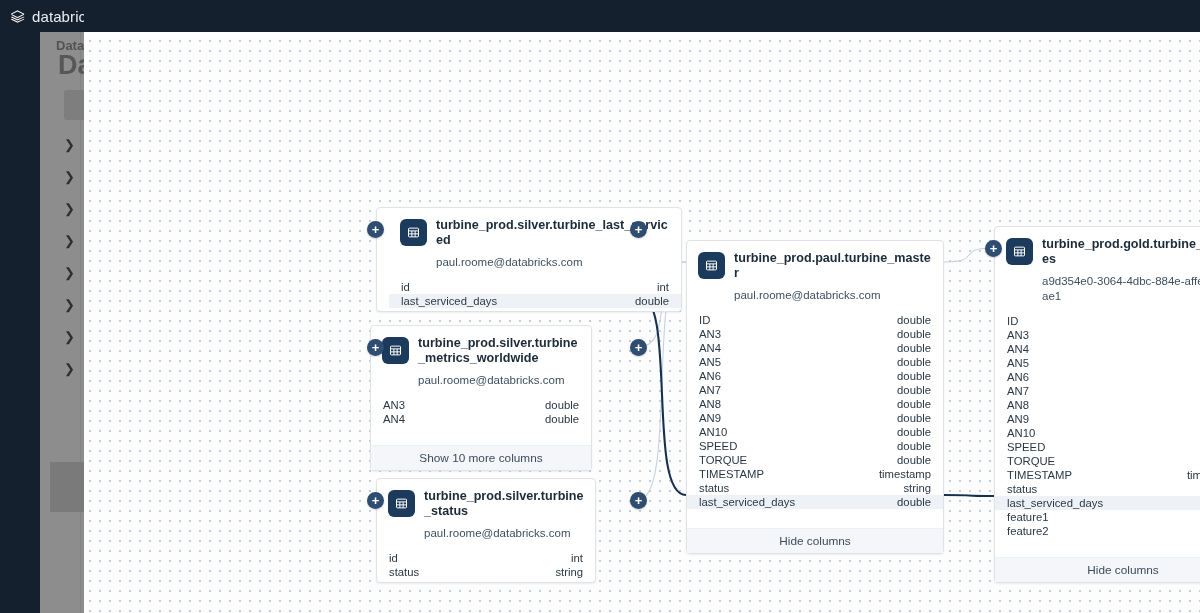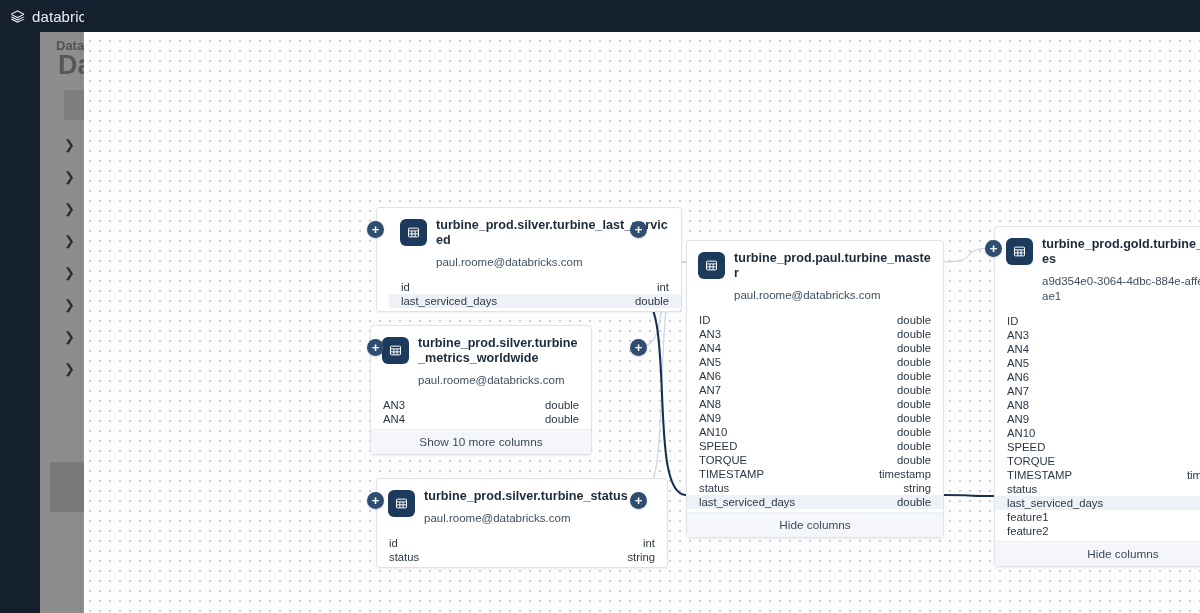--- a/index.html
+++ b/index.html
@@ -136,21 +136,21 @@
   .col-row {
     display: flex; align-items: center; justify-content: space-between;
     padding: 0 12px; height: 14px; font-size: 11.3px; color: #2a3846;
   }
   .col-row.hl { background: #eef2f7; }
   .col-type { color: #2a3846; }
   .node-foot {
     border-top: 1px solid #eceff3;
     background: #f4f6f9;
     height: 25px; display: flex; align-items: center; justify-content: center;
-    font-size: 11.8px; color: #3b4c5e; cursor: pointer;
+    font-size: 11.8px; color: #3b4c5e; cursor: pointer; margin-top: 16px;
   }
   .plus {
     position: absolute; width: 17px; height: 17px; border-radius: 50%;
     background: #2e4d70; color: #fff; display: flex; align-items: center;
     justify-content: center; font-size: 13px; line-height: 1;
     font-weight: 700; z-index: 12; cursor: pointer;
     box-shadow: 0 1px 2px rgba(0,0,0,.18);
   }
   .plus span { margin-top: -1px; }
 </style>
@@ -245,21 +245,21 @@
             </div>
           </div>
           <div class="node-foot">Show 10 more columns</div>
         </div>
         <div class="plus" style="left: 283px; top: 304px;">
           <span>+</span>
         </div>
         <div class="plus" style="left: 546px; top: 304px;">
           <span>+</span>
         </div>
-        <div class="node" style="left: 292px; top: 443px; width: 292px;">
+        <div class="node" style="left: 292px; top: 443px; width: 220px;">
           <div class="node-head">
             <span class="node-icon">
               <svg width="15" height="15" viewBox="0 0 24 24" fill="none" stroke="#ffffff" stroke-width="1.6">
                 <rect x="4" y="5" width="16" height="14" rx="1.4"></rect>
                 <path d="M4 9.4h16M4 14.2h16M9.4 9.4V19M14.6 9.4V19"></path>
               </svg>
             </span>
             <span class="node-titles">
               <span class="node-name" style="display: block;">turbine_prod.silver.turbine_status</span>
               <span class="node-owner" style="display: block;">paul.roome@databricks.com</span>

